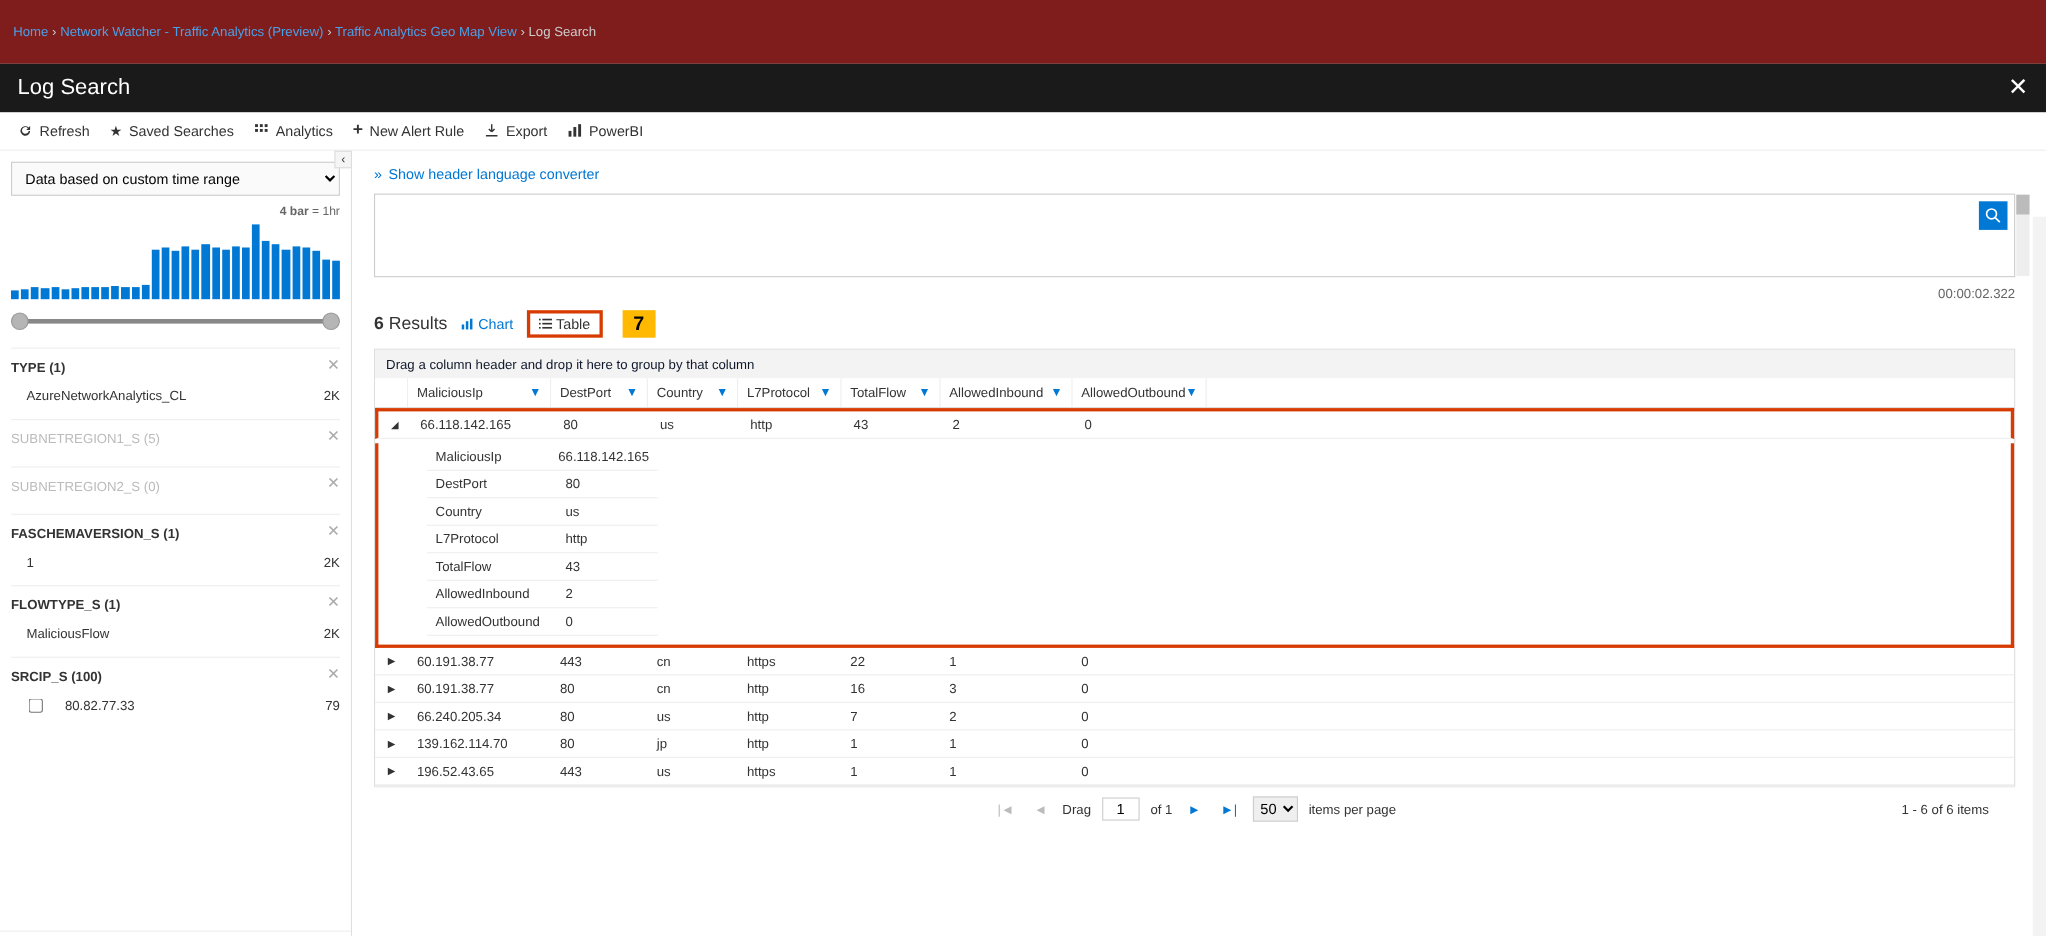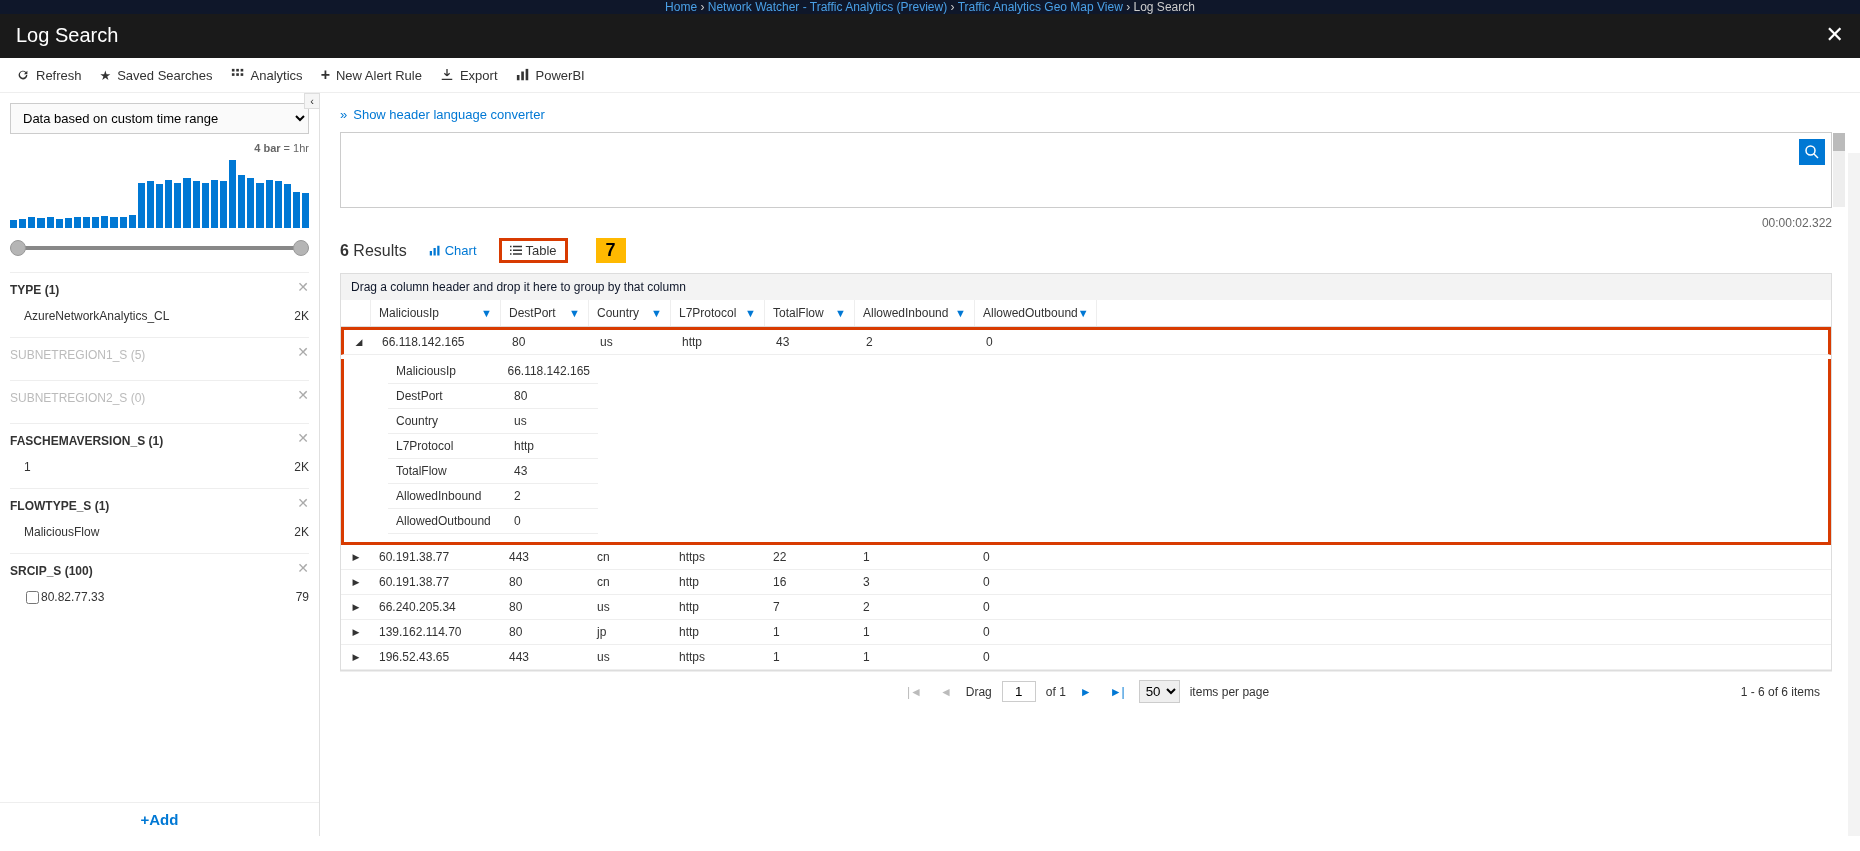--- a/index.html
+++ b/index.html
@@ -1,17 +1,17 @@
 <!DOCTYPE html>
 <html><head>
 <meta charset="utf-8">
 <style>
 * { box-sizing: border-box; margin: 0; padding: 0; font-family: "Segoe UI", Arial, sans-serif; }
 body { background: #fff; font-size: 13px; color: #333; }
-.breadcrumb { background: #0f172a; color: #4aa0e6; padding: 0 12px; font-size: 12px; text-align: center; }
+.breadcrumb { background: #7f1d1d; color: #4aa0e6; padding: 22px 12px; font-size: 12px; }
 .breadcrumb span { color: #ccc; }
 .breadcrumb a { color: #4aa0e6; text-decoration: none; cursor: pointer; }
 .header-bar { background: #1a1a1a; color: #fff; padding: 8px 16px 10px; display: flex; align-items: center; justify-content: space-between; font-size: 20px; }
 .header-bar .close { font-size: 22px; cursor: pointer; }
 .toolbar { padding: 8px 16px; border-bottom: 1px solid #eee; display: flex; gap: 18px; align-items: center; }
 .toolbar-btn { display: inline-flex; align-items: center; gap: 6px; cursor: pointer; font-size: 13px; color: #333; }
 .toolbar-btn svg, .toolbar-btn .glyph { width: 14px; height: 14px; }
 .main { display: flex; height: calc(100vh - 108px); }
 .sidebar { width: 320px; border-right: 1px solid #e0e0e0; display: flex; flex-direction: column; position: relative; }
 .sidebar-collapse { position: absolute; right: -1px; top: 0; background: #f5f5f5; border: 1px solid #ddd; width: 16px; height: 16px; display: flex; align-items: center; justify-content: center; cursor: pointer; font-size: 11px; z-index: 2;}
@@ -23,32 +23,32 @@
 .barchart-labels { display: flex; justify-content: space-between; font-size: 10px; color: #666; margin-top: 4px; }
 .slider { position: relative; height: 20px; margin: 10px 0 14px; }
 .slider .track { position: absolute; top: 8px; left: 0; right: 0; height: 4px; background: #ccc; border-radius: 2px; }
 .slider .fill { position: absolute; top: 8px; left: 6px; right: 6px; height: 4px; background: #888; border-radius: 2px; }
 .slider .h { position: absolute; top: 2px; width: 16px; height: 16px; background: #b5b5b5; border-radius: 50%; border: 1px solid #999; }
 .facet-group { border-top: 1px solid #eee; padding: 10px 0; position: relative; }
 .facet-title { font-weight: 600; font-size: 12px; color: #333; margin-bottom: 8px; }
 .facet-title.dim { color: #bbb; font-weight: 400;}
 .facet-close { position: absolute; right: 0; top: 6px; color: #aaa; cursor: pointer; font-size: 14px;}
 .facet-row { display: flex; justify-content: space-between; padding: 4px 0 4px 14px; font-size: 12px;}
-.facet-row.check { padding-left: 16px; display: flex; align-items: center; gap: 2px;}
+.facet-row.check { padding-left: 16px; display: flex; align-items: center; gap: 20px;}
 .add-btn { color: #0078d4; font-weight: 600; text-align: center; padding: 8px; cursor: pointer; border-top: 1px solid #eee; font-size: 15px;}
 .content { flex: 1; padding: 14px 10px 0 20px; display: flex; flex-direction: column; position: relative;}
 .lang-link { color: #0078d4; font-size: 13px; margin-bottom: 10px; display: inline-flex; align-items: center; gap: 6px; cursor: pointer;}
 .chevd { display:inline-block; transform: rotate(0);}
 .query-box { border: 1px solid #ccc; height: 76px; display: flex; align-items: flex-start; justify-content: flex-end; padding: 6px; position: relative; margin-right: 18px;}
 .query-scroll { position: absolute; right: -14px; top: 0; width: 12px; height: 100%; background: #eee;}
 .query-scroll .thumb { background: #bbb; width: 12px; height: 18px;}
 .search-btn { width: 26px; height: 26px; background: #0078d4; display: flex; align-items: center; justify-content: center; cursor: pointer;}
 .adv-row { display: flex; justify-content: flex-end; align-items: center; gap: 8px; margin: 8px 18px 4px 0; font-size: 12px;}
 .adv-link { color: #0078d4; cursor: pointer; display: inline-flex; align-items: center; gap: 4px;}
-.result-bar { display: flex; align-items: center; gap: 22px; margin-top: 4px;}
+.result-bar { display: flex; align-items: center; gap: 12px; margin-top: 4px;}
 .result-count { font-size: 16px;}
 .result-count b { font-weight: 600;}
 .view-link { color: #0078d4; display: inline-flex; align-items: center; gap: 4px; cursor: pointer; font-size: 13px;}
 .view-btn { border: 1px solid #333; padding: 2px 8px; display: inline-flex; align-items: center; gap: 4px; cursor: pointer;}
 .red-box { border: 3px solid #d83b01;}
 .callout { background: #ffb900; color: #000; font-weight: bold; padding: 2px 10px; font-size: 18px; margin-left: 6px;}
 .grid-wrap { margin-top: 10px; border: 1px solid #ddd; margin-right: 18px;}
 .grouphdr { background: #f3f3f3; padding: 6px 10px; font-size: 12px; color: #0f172a;}
 .thead { display: flex; border-bottom: 1px solid #ddd; background: #fff;}
 .th { padding: 6px 8px; font-size: 12px; color: #333; display: flex; align-items: center; justify-content: space-between; border-right: 1px solid #eee;}
@@ -66,21 +66,21 @@
 .exp { cursor: pointer; display: flex; justify-content: center;}
 .detail-tbl { margin: 4px 0 8px 44px; border: 0px solid #ddd; width: 210px;}
 .detail-tbl .drow { display: flex; border-bottom: 1px solid #eee; font-size: 12px;}
 .detail-tbl .dk { width: 118px; padding: 5px 8px;}
 .detail-tbl .dv { padding: 5px 8px;}
 .pager { display: flex; align-items: center; justify-content: center; gap: 10px; padding: 8px; font-size: 12px; position: relative; border-top: 1px solid #eee; margin-right: 18px;}
 .pager .pbtn { color: #0078d4; cursor: pointer; padding: 0 4px;}
 .pager .pbtn.dis { color: #bbb;}
 .pager input { width: 34px; text-align: center; border: 1px solid #ccc; padding: 2px;}
 .pager select { border: 1px solid #ccc; padding: 2px;}
-.pager .total { position: absolute; right: 12px;}
+.pager .total { position: absolute; right: 24px;}
 .content-scroll { position: absolute; right: 0; top: 60px; width: 12px; bottom: 0; background: #f3f3f3;}
 svg { flex-shrink: 0;}
 </style>
 </head>
 <body>
 
 <div class="breadcrumb">
   <a>Home</a> <span>›</span>
   <a>Network Watcher - Traffic Analytics (Preview)</a> <span>›</span>
   <a>Traffic Analytics Geo Map View</a> <span>›</span>

